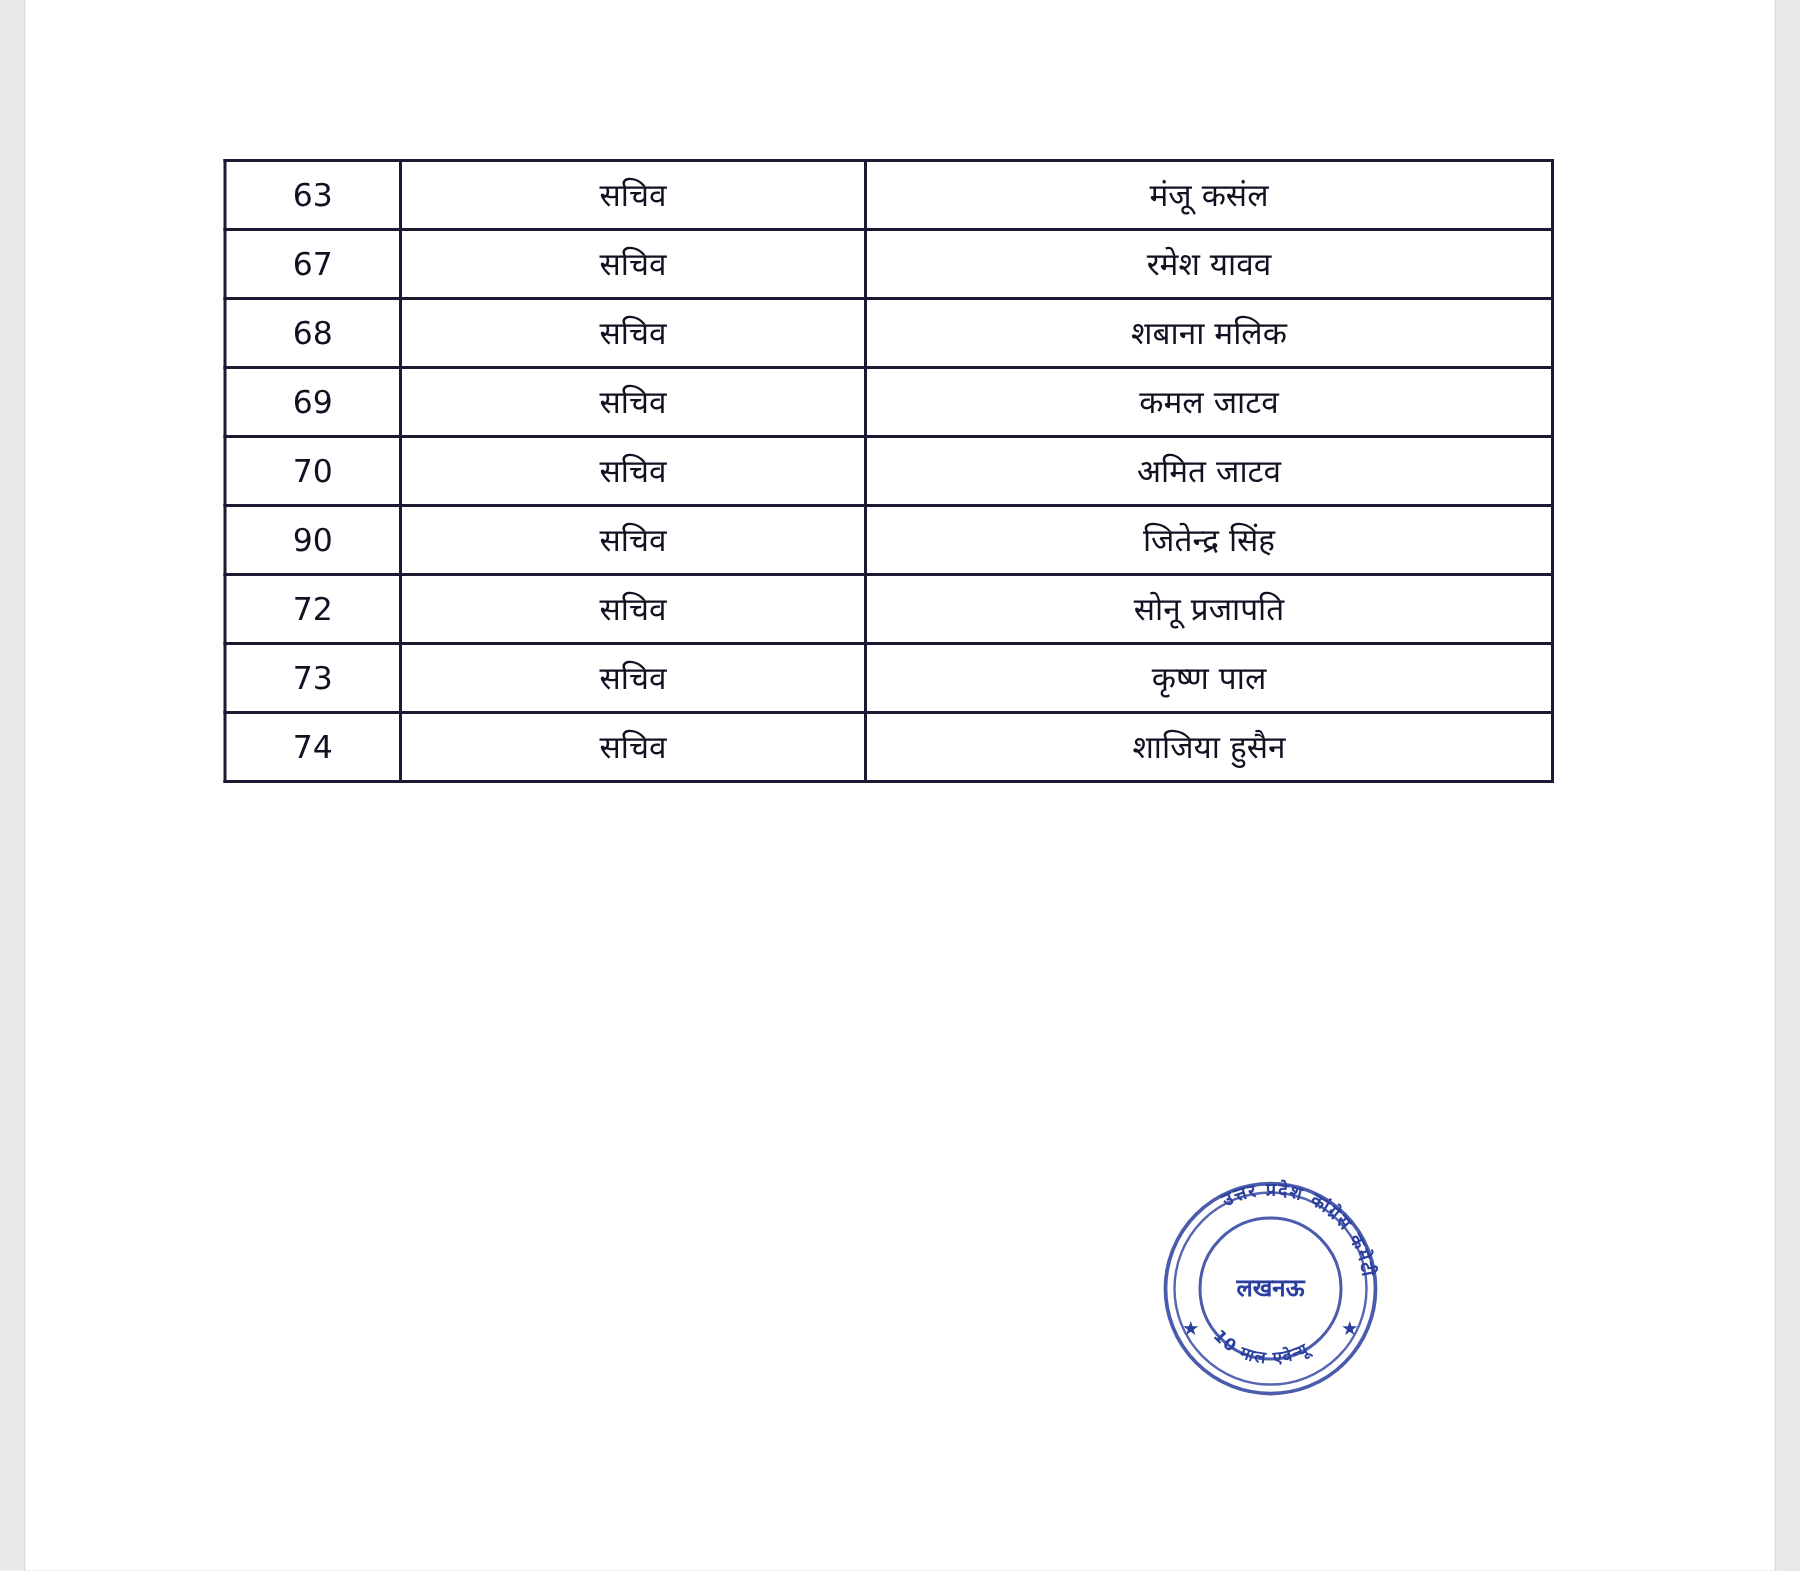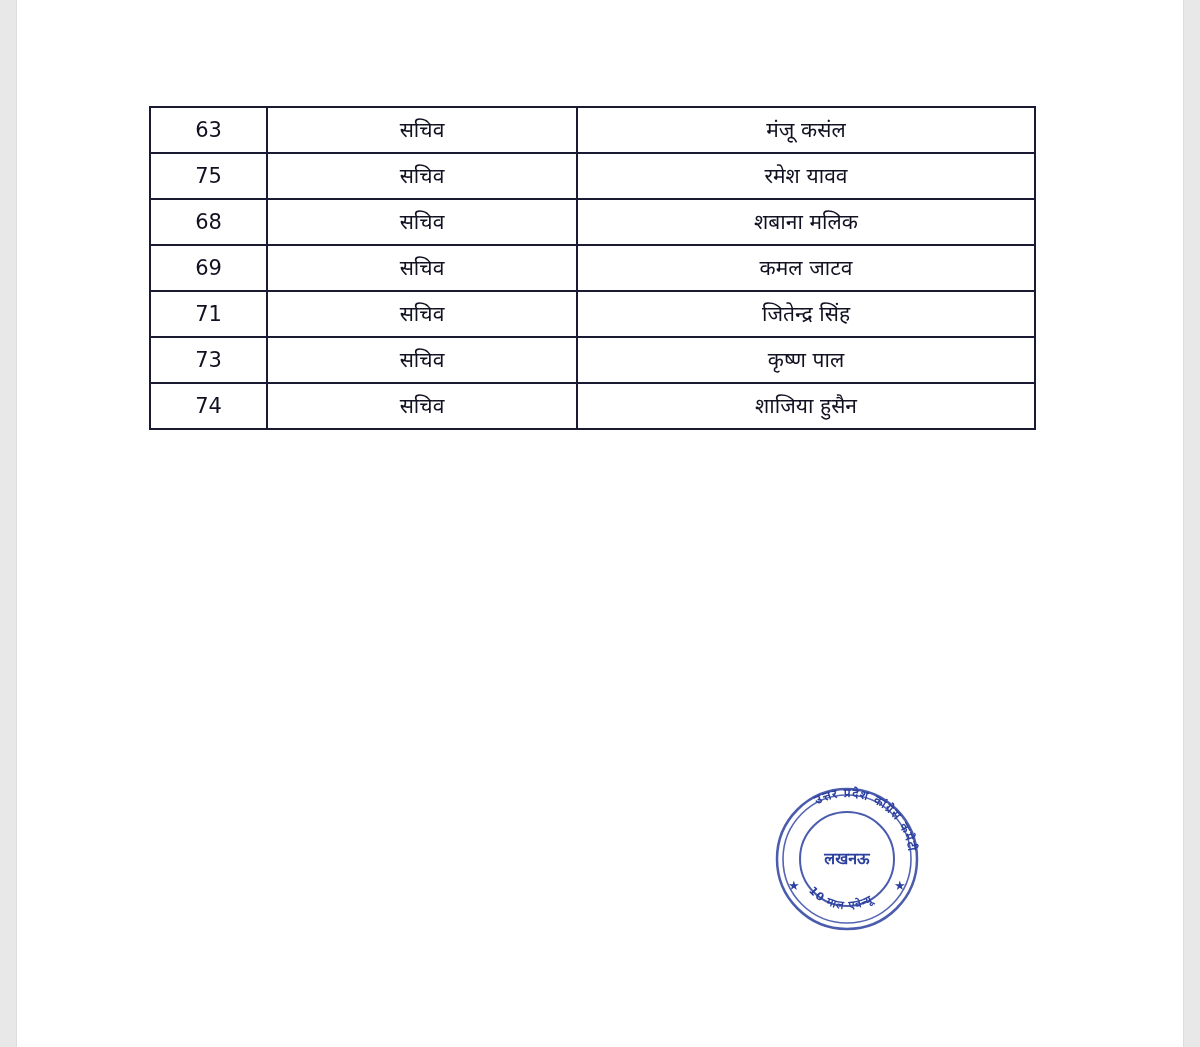--- a/index.html
+++ b/index.html
@@ -61,38 +61,48 @@
 <div class="page">
 
   <table class="doc-table">
     <tbody>
       <tr>
         <td class="col-sn">63</td>
         <td class="col-post">सचिव</td>
         <td class="col-name">मंजू कसंल</td>
       </tr>
       <tr>
-        <td class="col-sn">75</td>
+        <td class="col-sn">67</td>
         <td class="col-post">सचिव</td>
         <td class="col-name">रमेश यावव</td>
       </tr>
       <tr>
         <td class="col-sn">68</td>
         <td class="col-post">सचिव</td>
         <td class="col-name">शबाना मलिक</td>
       </tr>
       <tr>
         <td class="col-sn">69</td>
         <td class="col-post">सचिव</td>
         <td class="col-name">कमल जाटव</td>
       </tr>
       <tr>
-        <td class="col-sn">71</td>
+        <td class="col-sn">70</td>
+        <td class="col-post">सचिव</td>
+        <td class="col-name">अमित जाटव</td>
+      </tr>
+      <tr>
+        <td class="col-sn">90</td>
         <td class="col-post">सचिव</td>
         <td class="col-name">जितेन्द्र सिंह</td>
+      </tr>
+      <tr>
+        <td class="col-sn">72</td>
+        <td class="col-post">सचिव</td>
+        <td class="col-name">सोनू प्रजापति</td>
       </tr>
       <tr>
         <td class="col-sn">73</td>
         <td class="col-post">सचिव</td>
         <td class="col-name">कृष्ण पाल</td>
       </tr>
       <tr>
         <td class="col-sn">74</td>
         <td class="col-post">सचिव</td>
         <td class="col-name">शाजिया हुसैन</td>

